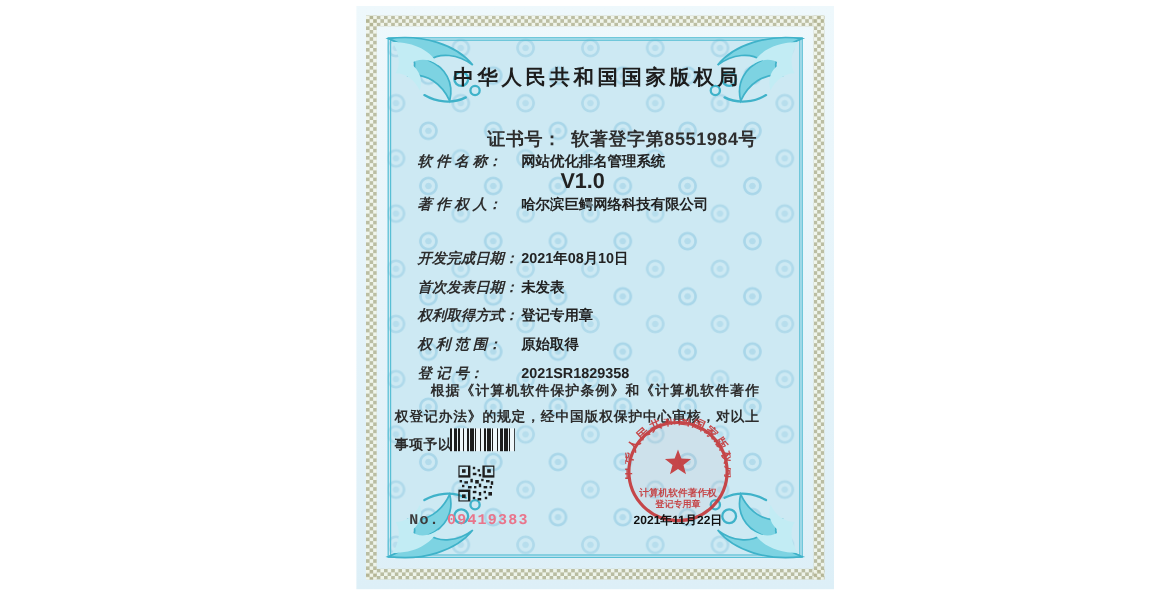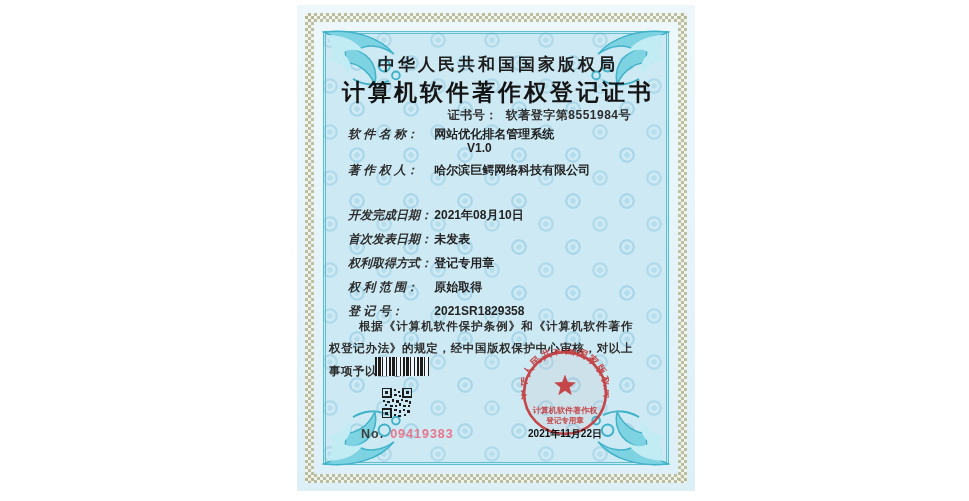--- a/index.html
+++ b/index.html
@@ -43,44 +43,44 @@
     position:absolute;left:30px;right:26px;top:48px;text-align:center;
     font-size:17px;font-weight:700;color:#1d1d1d;letter-spacing:3px;
   }
   .title{
     position:absolute;left:30px;right:26px;top:72px;text-align:center;
     font-family:"Liberation Serif","DejaVu Serif",serif;
     font-size:23px;font-weight:700;color:#141414;letter-spacing:3px;
   }
   .certno{
     position:absolute;right:64px;top:102px;
-    font-size:12px;font-weight:700;color:#2e2e2e;letter-spacing:.5px;
+    font-size:15px;font-weight:700;color:#2e2e2e;letter-spacing:.5px;
   }
   .certno .lbl{margin-right:8px;}
   .rows{position:absolute;left:51px;top:0;right:20px;}
   .row{position:absolute;font-size:12px;font-weight:700;color:#2d2d2d;white-space:nowrap;}
   .row .label{display:inline-block;width:66px;letter-spacing:0;font-style:italic;}
   .row .value{margin-left:17px;color:#222;}
-  .value2{position:absolute;left:119px;font-size:12px;font-weight:700;color:#222;}
+  .value2{position:absolute;left:119px;font-size:18px;font-weight:700;color:#222;}
   .statement{
     position:absolute;left:32px;top:310px;width:304px;
     font-size:11.5px;font-weight:600;color:#2c2c2c;
     line-height:1.95;text-indent:2.6em;text-align:justify;letter-spacing:.5px;
   }
   
   .barcode{
     position:absolute;left:78px;top:352px;width:54px;height:19px;
     background:repeating-linear-gradient(90deg,
       #1c1c1c 0 2px, #eef6f9 2px 3px,
       #1c1c1c 3px 6px, #eef6f9 6px 7px,
       #1c1c1c 7px 8px, #eef6f9 8px 11px,
       #1c1c1c 11px 12px, #eef6f9 12px 14px);
   }
   .qr{position:absolute;left:85px;top:383px;width:30px;height:30px;}
-  .serial{position:absolute;left:64px;top:422px;font-size:12.5px;letter-spacing:1px;}
+  .serial{position:absolute;left:44px;top:422px;font-size:12.5px;letter-spacing:1px;font-family:Liberation Mono, monospace;}
   .serial .prefix{color:#3c3c3c;font-weight:700;margin-right:6px;}
   .serial .number{color:#e9758b;font-weight:700;}
   
   .seal{position:absolute;left:224px;top:344px;width:88px;height:88px;opacity:.92;}
   .issue-date{
     position:absolute;left:222px;top:422px;width:92px;text-align:center;
     font-size:10px;font-weight:700;color:#101010;white-space:nowrap;z-index:2;
   }
   .hidden-defs{position:absolute;width:0;height:0;overflow:hidden;}
 </style>
@@ -114,21 +114,20 @@
       <use href="#flourish-sym"></use>
     </svg>
   <svg class="flourish fl-bl">
       <use href="#flourish-sym"></use>
     </svg>
   <svg class="flourish fl-br">
       <use href="#flourish-sym"></use>
     </svg>
 
   <div class="authority">中华人民共和国国家版权局</div>
-  <div class="title">计算机软件著作权登记证书</div>
 
   <div class="certno">
     <span class="lbl">证书号：</span><span>软著登字第8551984号</span>
   </div>
 
   <div class="rows">
     <div class="row" style="top:121px">
       <span class="label">软 件 名 称：</span>
       <span class="value">网站优化排名管理系统</span>
     </div>

